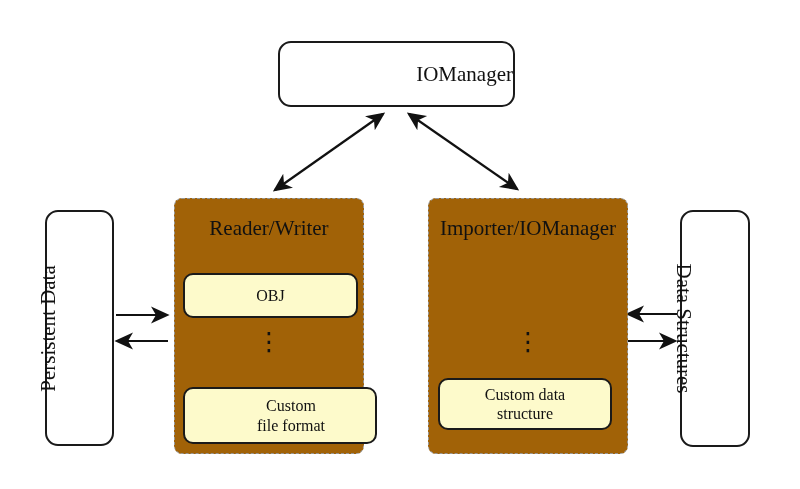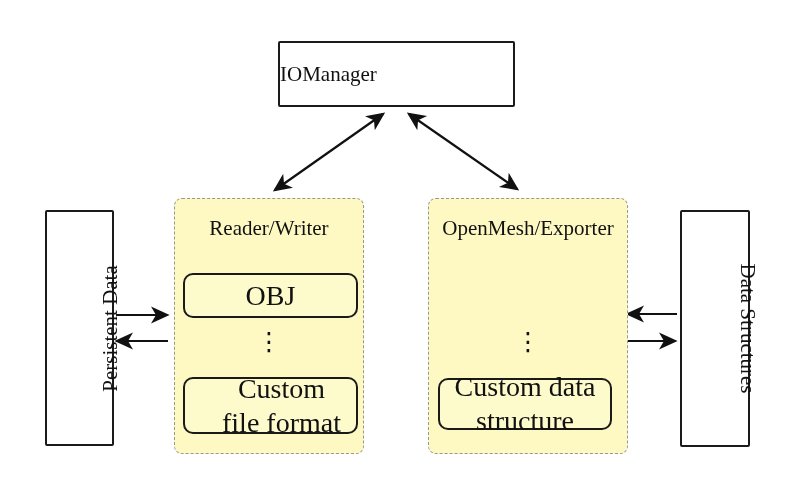--- a/index.html
+++ b/index.html
@@ -20,43 +20,43 @@
     position: absolute;
     left: 0; top: 0;
     width: 800px; height: 489px;
     pointer-events: none;
   }
   
   .node {
     position: absolute;
     background: #ffffff;
     border: 2.5px solid #1a1a1a;
-    border-radius: 2px;
+    border-radius: 13px;
     display: flex;
     align-items: center;
-    justify-content: flex-start;
+    justify-content: flex-end;
     box-sizing: border-box;
     font-size: 21px;
   }
   .io-node     { left: 278px; top: 41px;  width: 237px; height: 66px; }
   .side-node-left  { left: 45px;  top: 210px; width: 69px;  height: 236px; }
   .side-node-right { left: 680px; top: 210px; width: 70px;  height: 237px; }
   .vlabel {
     white-space: nowrap;
     font-size: 21px;
   }
   .rot-ccw { transform: rotate(-90deg); }
   .rot-cw  { transform: rotate(90deg); }
 
   
   .group {
     position: absolute;
     top: 198px;
     height: 256px;
-    background: #fef9c3;
+    background: #a16207;
     border: 1.6px dashed #979797;
     border-radius: 8px;
     box-sizing: border-box;
   }
   .group-left  { left: 174px; width: 190px; }
   .group-right { left: 428px; width: 200px; }
   .group-title {
     position: absolute;
     top: 17px;
     left: 0;
@@ -68,26 +68,26 @@
   .item {
     position: absolute;
     background: #FDFACB;
     border: 2.5px solid #1a1a1a;
     border-radius: 10px;
     box-sizing: border-box;
     display: flex;
     align-items: center;
     justify-content: center;
     text-align: center;
-    font-size: 28px;
+    font-size: 16px;
     line-height: 1.2;
     white-space: pre-line;
   }
   .item-top-left     { left: 8px;  top: 74px;  width: 175px; height: 45px; }
-  .item-bottom-left  { left: 8px;  top: 178px; width: 175px; height: 57px; padding-left: 22px; }
+  .item-bottom-left  { left: 8px;  top: 188px; width: 194px; height: 57px; padding-left: 22px; }
   .item-top-right    { left: 9px;  top: 74px;  width: 174px; height: 45px; }
   .item-bottom-right { left: 9px;  top: 179px; width: 174px; height: 52px; }
 
   .vdots {
     position: absolute;
     left: 0;
     top: 128px;
     width: 100%;
     text-align: center;
     font-family: "DejaVu Sans", sans-serif;
@@ -133,21 +133,21 @@
       <span>OBJ</span>
     </div>
     <div class="vdots">⋮</div>
     <div class="item item-bottom-left">
       <span>Custom
 file format</span>
     </div>
   </div>
 
   <div class="group group-right">
-    <div class="group-title">OpenMesh/Exporter</div>
+    <div class="group-title">Importer/IOManager</div>
     <div class="vdots">⋮</div>
     <div class="item item-bottom-right">
       <span>Custom data
 structure</span>
     </div>
   </div>
 
 </div>
 
 </body></html>

